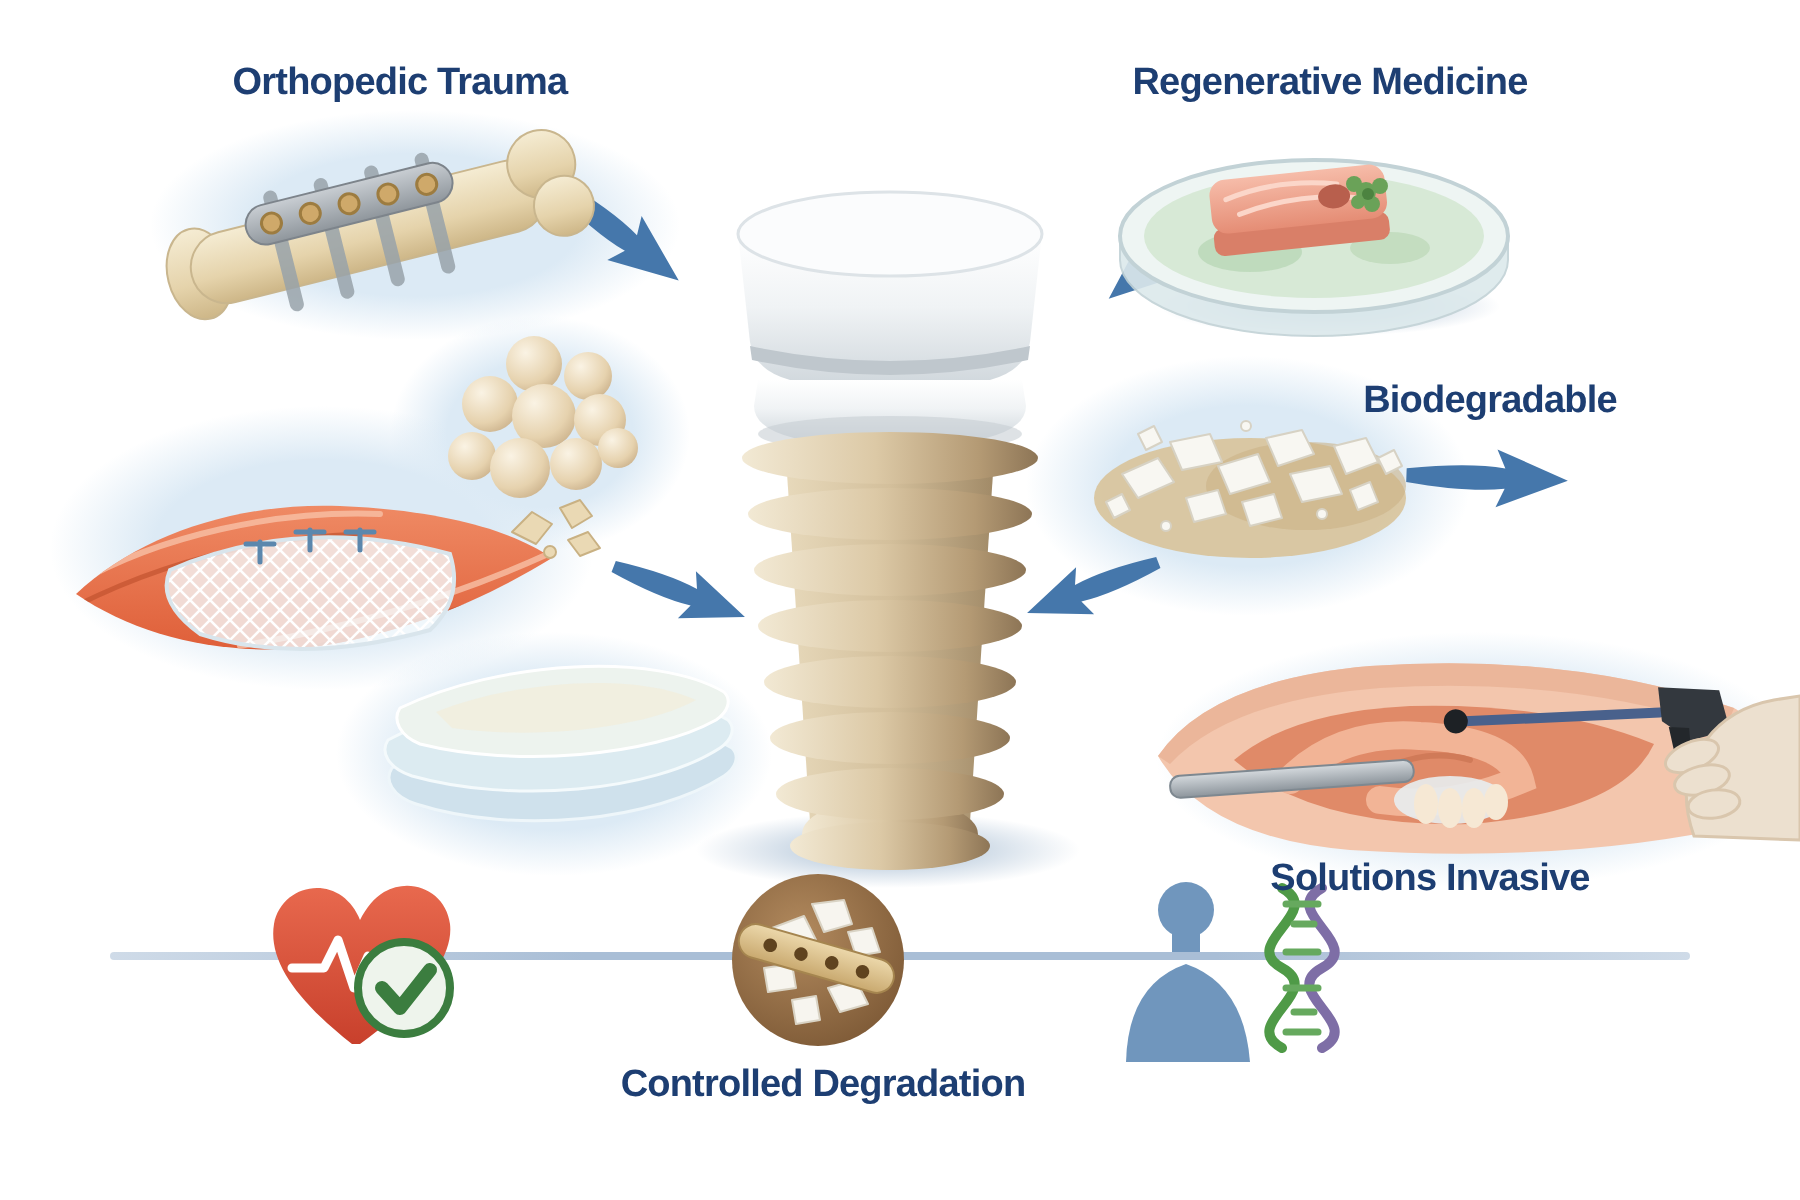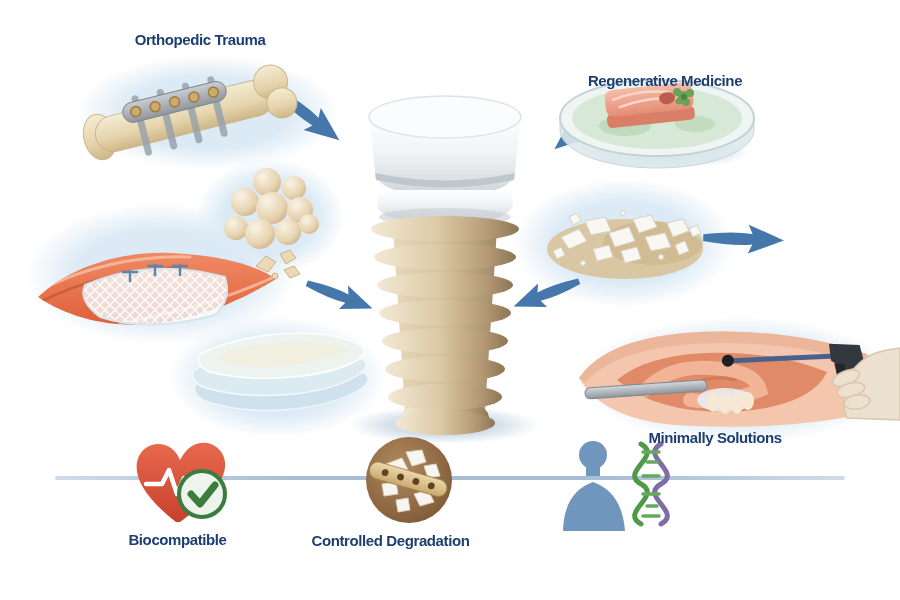--- a/index.html
+++ b/index.html
@@ -1,21 +1,21 @@
 <!DOCTYPE html>
 <html><head>
 <meta charset="utf-8">
 <style>
   html,body{margin:0;padding:0;background:#fff;}
   .canvas{position:relative;width:900px;height:600px;background:#ffffff;overflow:hidden;
           font-family:"Liberation Sans", sans-serif;}
   .blob{position:absolute;border-radius:50%;}
   .blob.soft{background:radial-gradient(closest-side,#dceaf5 62%,rgba(220,234,245,0) 100%);}
   .blob.shadow{background:radial-gradient(closest-side,#c7d5e3 40%,rgba(199,213,227,0) 100%);}
-  .label{position:absolute;text-align:center;font-weight:bold;font-size:15px;
+  .label{position:absolute;text-align:center;font-weight:bold;font-size:19px;
          letter-spacing:-0.4px;color:#1d3e72;white-space:nowrap;}
   .divider{position:absolute;left:55px;top:476px;width:790px;height:4px;border-radius:2px;
            background:linear-gradient(90deg,#cfdbe8 0%,#a9bed6 30%,#a9bed6 70%,#cfdbe8 100%);}
   .abs{position:absolute;}
   svg{display:block;overflow:visible;}
   .arrow{position:absolute;}
 </style>
 </head>
 <body>
 
@@ -328,18 +328,18 @@
           <line x1="92" y1="24" x2="102" y2="24"></line>
         <line x1="88" y1="38" x2="104" y2="38"></line>
           <line x1="88" y1="56" x2="104" y2="56"></line>
         <line x1="92" y1="68" x2="102" y2="68"></line>
           <line x1="88" y1="78" x2="104" y2="78"></line>
       </g>
     </g>
   </svg>
 
   <div class="label" style="left:60px;top:31px;width:280px;">Orthopedic Trauma</div>
-  <div class="label" style="left:525px;top:31px;width:280px;margin-top:41px;">Regenerative Medicine</div>
-  <div class="label" style="left:595px;top:429px;width:240px;">Minimally Solutions</div>
-  <div class="label" style="left:75px;top:531px;width:205px;">Biocompatible</div>
-  <div class="label" style="left:268px;top:532px;width:245px;">Controlled Degradation</div>
+  <div class="label" style="left:525px;top:31px;width:280px;">Regenerative Medicine</div>
+  <div class="label" style="left:635px;top:190px;width:220px;">Biodegradable</div>
+  <div class="label" style="left:595px;top:429px;width:240px;">Solutions Invasive</div>
+  <div class="label" style="left:289px;top:532px;width:245px;">Controlled Degradation</div>
 
 </div>
 
 </body></html>

